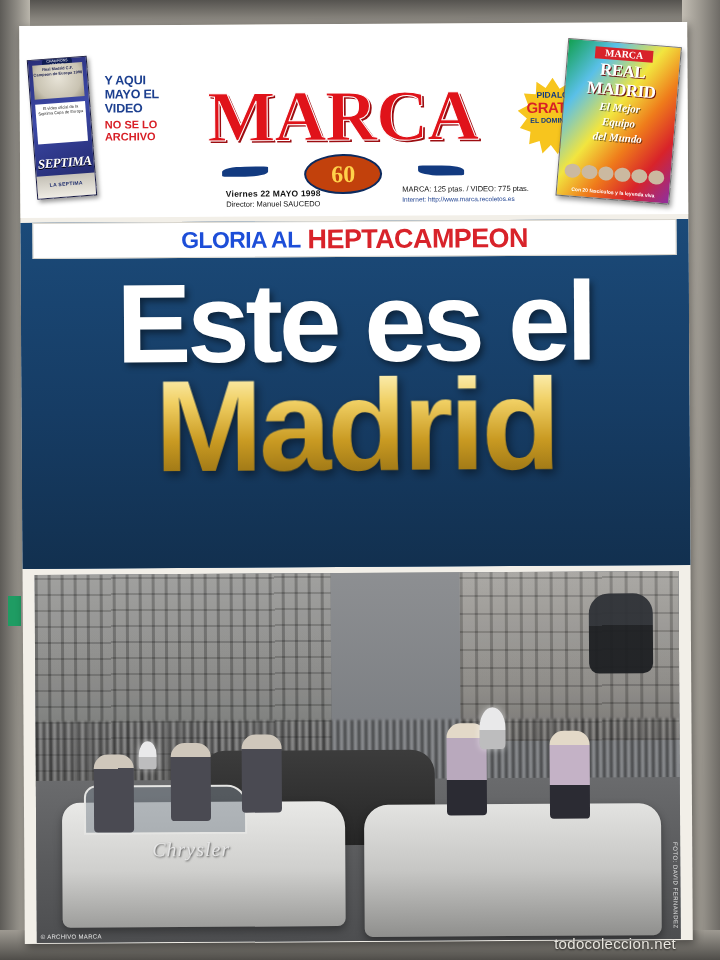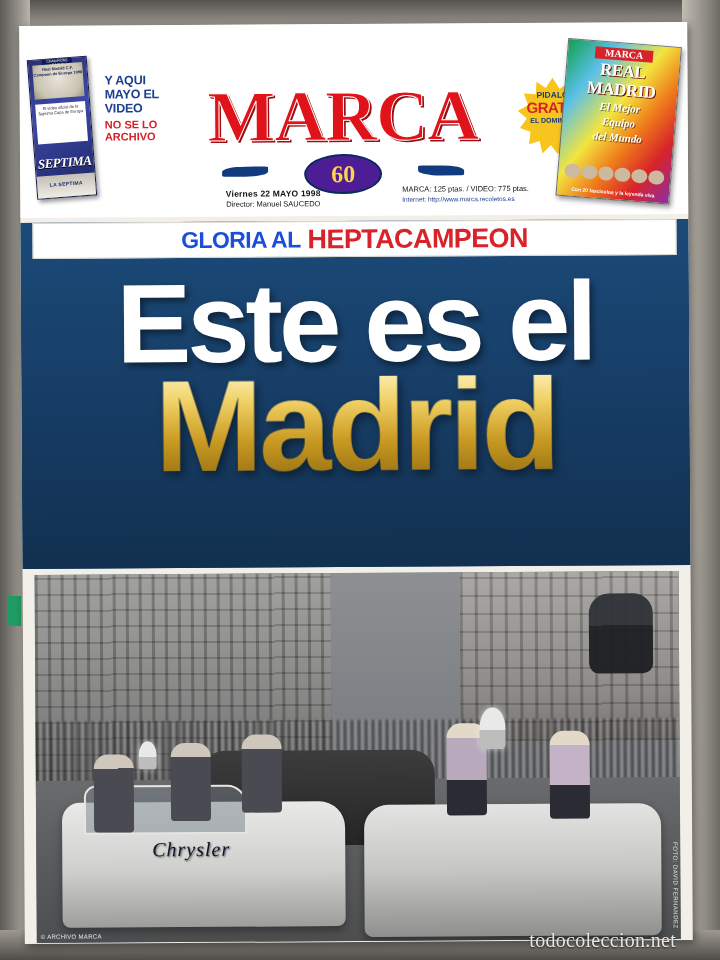--- a/index.html
+++ b/index.html
@@ -158,21 +158,21 @@
     text-align: center;
     -webkit-text-stroke: 1px #ffffff;
     text-shadow: 2px 2px 0 #9c0d11;
   }
   .marca-60 {
     position: absolute;
     left: 50%;
     top: 72px;
     transform: translateX(-50%);
     width: 74px; height: 36px;
-    background: #4c1d95;
+    background: #c2410c;
     border-radius: 50%;
     color: #ffd24a;
     font-family: "Liberation Serif", serif;
     font-weight: bold;
     font-size: 24px;
     text-align: center;
     line-height: 36px;
     border: 2px solid #0c2a5e;
   }
   .wing {
@@ -426,21 +426,21 @@
     background: linear-gradient(180deg, #e3e3e1 0%, #c6c6c4 50%, #8f8f8d 100%);
     border-radius: 24px 22px 8px 8px;
     box-shadow: 0 4px 9px rgba(0,0,0,.4);
   }
   .chrysler {
     position: absolute;
     left: 18%; bottom: 22%;
     font-family: "Liberation Serif", serif;
     font-style: italic;
     font-size: 20px;
-    color: #0f172a;
+    color: #e5e5e5;
     text-shadow: 1px 1px 2px rgba(0,0,0,.6);
     letter-spacing: 1px;
   }
   .person {
     position: absolute;
     width: 40px; height: 78px;
     background: linear-gradient(180deg, #cfc7bb 0 18%, #4a4a52 18% 100%);
     border-radius: 14px 14px 4px 4px;
   }
   .p1 { left: 9%; bottom: 30%; }
@@ -478,25 +478,25 @@
     font-size: 6px;
     color: #e8e8e8;
     letter-spacing: .3px;
   }
 
   
   .watermark {
     position: absolute;
     right: 44px;
     bottom: 8px;
-    font-size: 20px;
+    font-size: 15px;
     color: #e9e6df;
     letter-spacing: .3px;
     text-shadow: 0 1px 2px rgba(0,0,0,.7);
-    font-family: Liberation Serif, serif;
+    font-family: Liberation Sans, sans-serif;
   }
 </style>
 </head>
 <body>
 
 <div class="photo-bg"></div>
 <div class="table-top"></div>
 <div class="table-left"></div>
 <div class="table-right"></div>
 <div class="table-bottom"></div>

